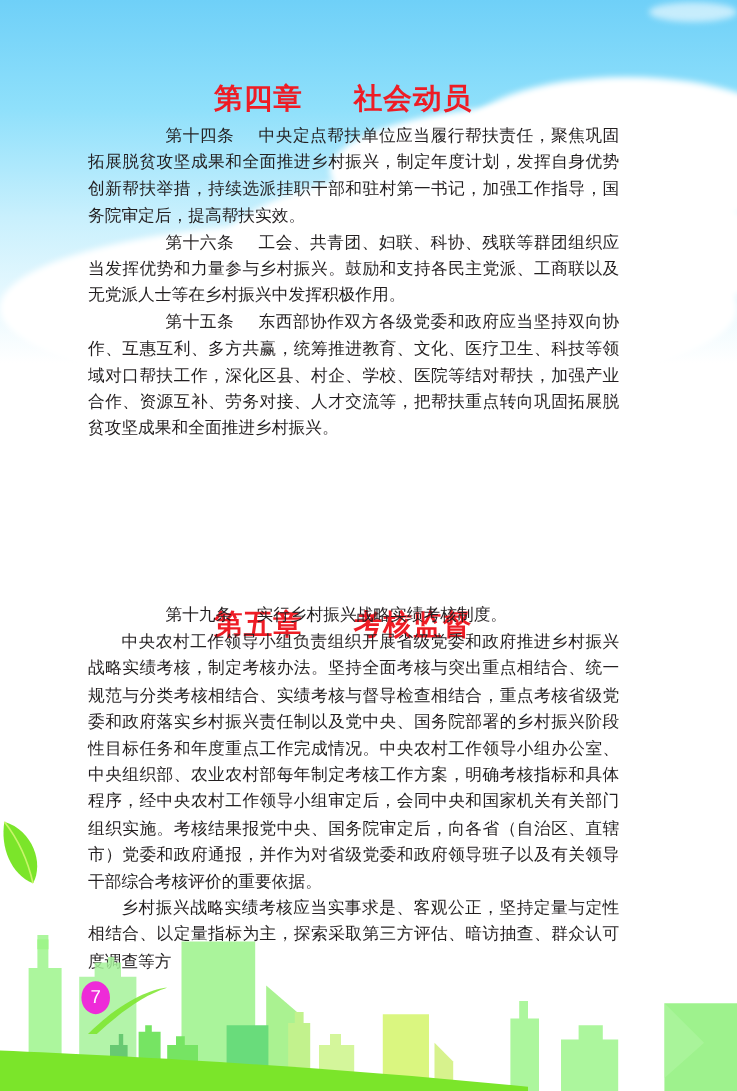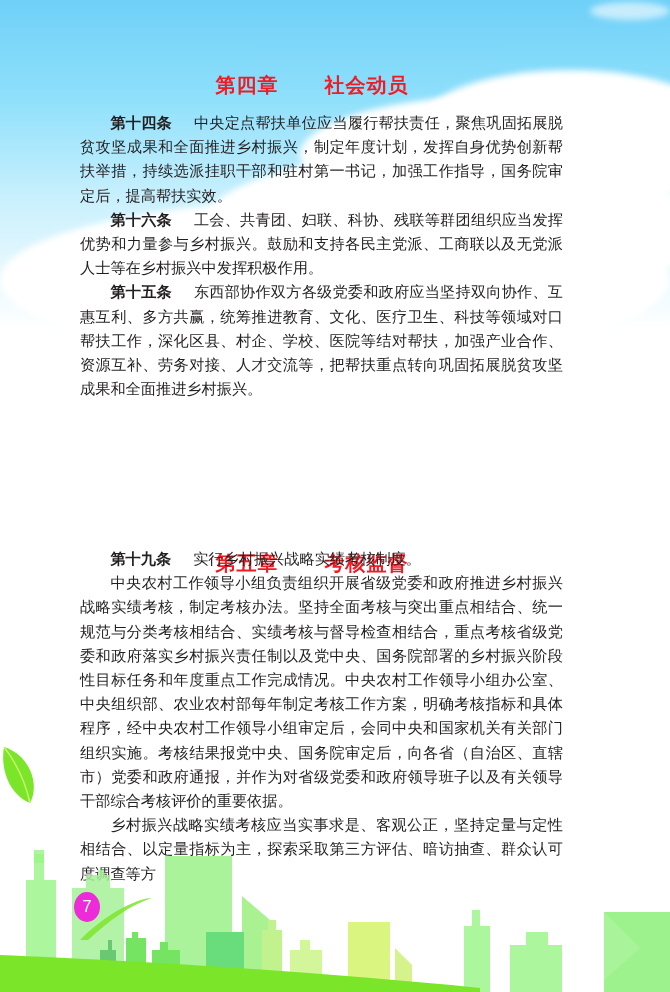--- a/index.html
+++ b/index.html
@@ -10,30 +10,30 @@
   }
   .sky {
     position:absolute; left:0; top:0; width:670px; height:330px;
     background: linear-gradient(180deg, #6fd0f8 0%, #8fe0fb 30%, #c9f0fd 60%, #ffffff 100%);
   }
   .cloud { position:absolute; background:#ffffff; border-radius:50%; filter:blur(3px); }
   .page { position:absolute; left:0; top:0; width:670px; height:992px; }
   .chapter {
     position:absolute; left:0; width:624px; text-align:center;
     color:#ee1c25; font-family:"DejaVu Sans", "Liberation Sans", sans-serif;
-    font-weight:bold; font-size:20px; letter-spacing:1px;
+    font-weight:bold; font-size:26px; letter-spacing:1px;
   }
   .chapter .gap { display:inline-block; width:46px; }
   .text {
     position:absolute; left:80px; width:483px;
     font-size:15.2px; line-height:24.2px; color:#231f20;
     text-align:justify;
   }
   .text p { margin:0; text-indent:2em; }
-  .art { font-family:"DejaVu Sans", "Liberation Sans", sans-serif; font-weight:bold; margin-right:22px; }
+  .art { font-family:"DejaVu Sans", "Liberation Sans", sans-serif; font-weight:normal; margin-right:22px;margin-left:40px; }
   .city { position:absolute; left:0; top:820px; width:670px; height:172px; }
   .pagenum {
     position:absolute; left:74px; top:892px; width:26px; height:30px; border-radius:50%;
     background:#ee2bd8; color:#fff; font-family:"Liberation Sans", sans-serif;
     font-size:17px; line-height:30px; text-align:center;
   }
 </style>
 </head>
 <body>
 

